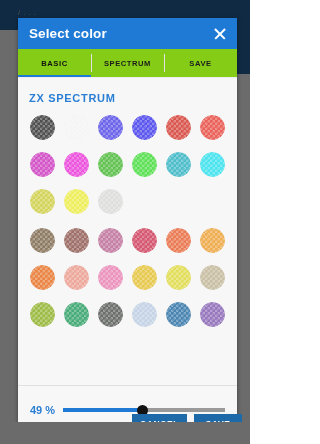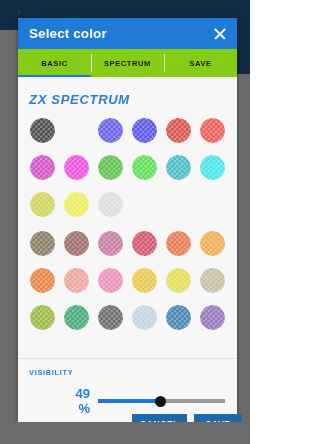--- a/index.html
+++ b/index.html
@@ -134,26 +134,25 @@
   
   #dialog-body {
     flex: 1 1 auto;
     background: #f7f7f7;
     overflow: hidden;
     position: relative;
     border-top: 1px solid #ededed;
   }
 
   .section-label {
-    font-size: 13px;
+    font-size: 11px;
     font-weight: bold;
     letter-spacing: 0.7px;
     color: #2a7fd4;
     padding: 14px 16px 0 11px;
-    font-style: italic;
   }
 
   .swatch-grid {
     display: grid;
     grid-template-columns: repeat(6, 1fr);
     gap: 6px 3px;
     padding: 8px 9px 0 9px;
   }
 
   .swatch-cell {
@@ -201,27 +200,26 @@
     color: #2a7fd4;
     padding-left: 11px;
   }
   #slider-row {
     display: flex;
     align-items: center;
     padding: 9px 12px 0 11px;
     gap: 8px;
   }
   #slider-value {
-    font-size: 13px;
+    font-size: 11px;
     font-weight: bold;
     color: #2a7fd4;
     width: 26px;
     text-align: right;
     flex: 0 0 auto;
-    margin-left: 35px;
   }
   #slider-track {
     position: relative;
     flex: 1 1 auto;
     height: 4px;
     background: #9a9a9a;
     cursor: pointer;
   }
   #slider-fill {
     position: absolute;
@@ -410,21 +408,20 @@
             <div class="swatch" style="--c: #4a85b2;"></div>
           </div>
           <div class="swatch-cell">
             <div class="swatch" style="--c: #9777bd;"></div>
           </div>
         </div>
 
       <div style="height:58px"></div>
 
       <div id="visibility-block">
-        <div id="visibility-label">VISIBILITY</div>
         <div id="slider-row">
           <div id="slider-value">49 %</div>
           <div id="slider-track" style="background: rgb(154, 154, 154);">
             <div id="slider-fill" style="width: 49%; background: rgb(30, 122, 212);"></div>
             <div id="slider-thumb" style="left: 49%;"></div>
           </div>
         </div>
       </div>
 
     </div>

